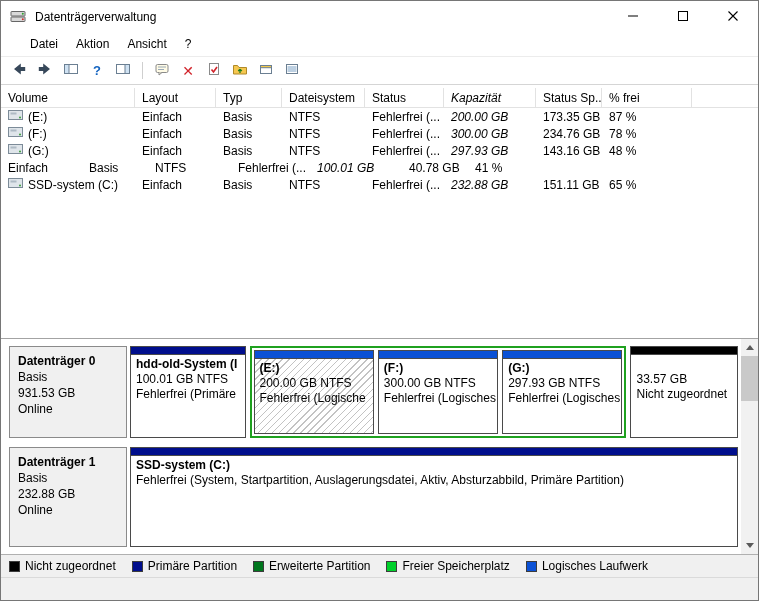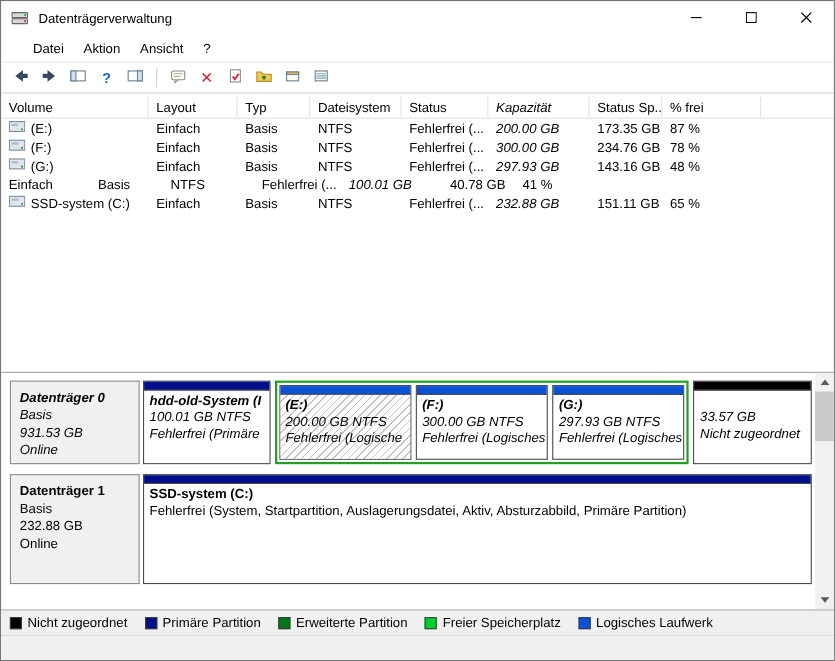--- a/index.html
+++ b/index.html
@@ -37,21 +37,21 @@
   .lv-row { display: flex; height: 17px; }
   .lv-cell { padding: 0 4px 0 7px; white-space: nowrap; overflow: hidden; display: flex; align-items: center; gap: 5px; }
   .c0 { width: 134px; } .c1 { width: 81px; } .c2 { width: 66px; } .c3 { width: 83px; }
   .c4 { width: 79px; } .c5 { width: 92px; font-style: italic; } .c6 { width: 66px; } .c7 { width: 90px; }
   .c8 { flex: 1 1 auto; }
 
   
   .graphpane { flex: 1 1 auto; border-top: 1px solid #a3a3a3; display: flex; min-height: 0; }
   .disk-area { flex: 1 1 auto; padding: 7px 3px 0 8px; overflow: hidden; min-width: 0; }
   .disk-row { display: flex; margin-bottom: 9px; }
-  .disk-row.d0 { height: 76px; font-style: italic; }
+  .disk-row.d0 { height: 92px; }
   .disk-row.d1 { height: 100px; }
   .disk-head { flex: 0 0 118px; background: #f0f0f0; border: 1px solid #8a8a8a; padding: 6px 0 0 8px; line-height: 16px; }
   .disk-name { font-weight: bold; }
   .parts { flex: 1 1 auto; display: flex; gap: 4px; margin-left: 3px; min-width: 0; }
   .part { border: 1px solid #4a4a4a; display: flex; flex-direction: column; background: #fff; min-width: 0; }
   .part.w-hdd { flex: 0 0 19%; }
   .part.unalloc { flex: 1 1 auto; }
   .part.full { flex: 1 1 auto; }
   .band { flex: 0 0 8px; border-bottom: 1px solid #4a4a4a; }
   .p-body { flex: 1; padding: 2px 0 0 5px; font-size: 12px; line-height: 15px; white-space: nowrap; overflow: hidden; }

